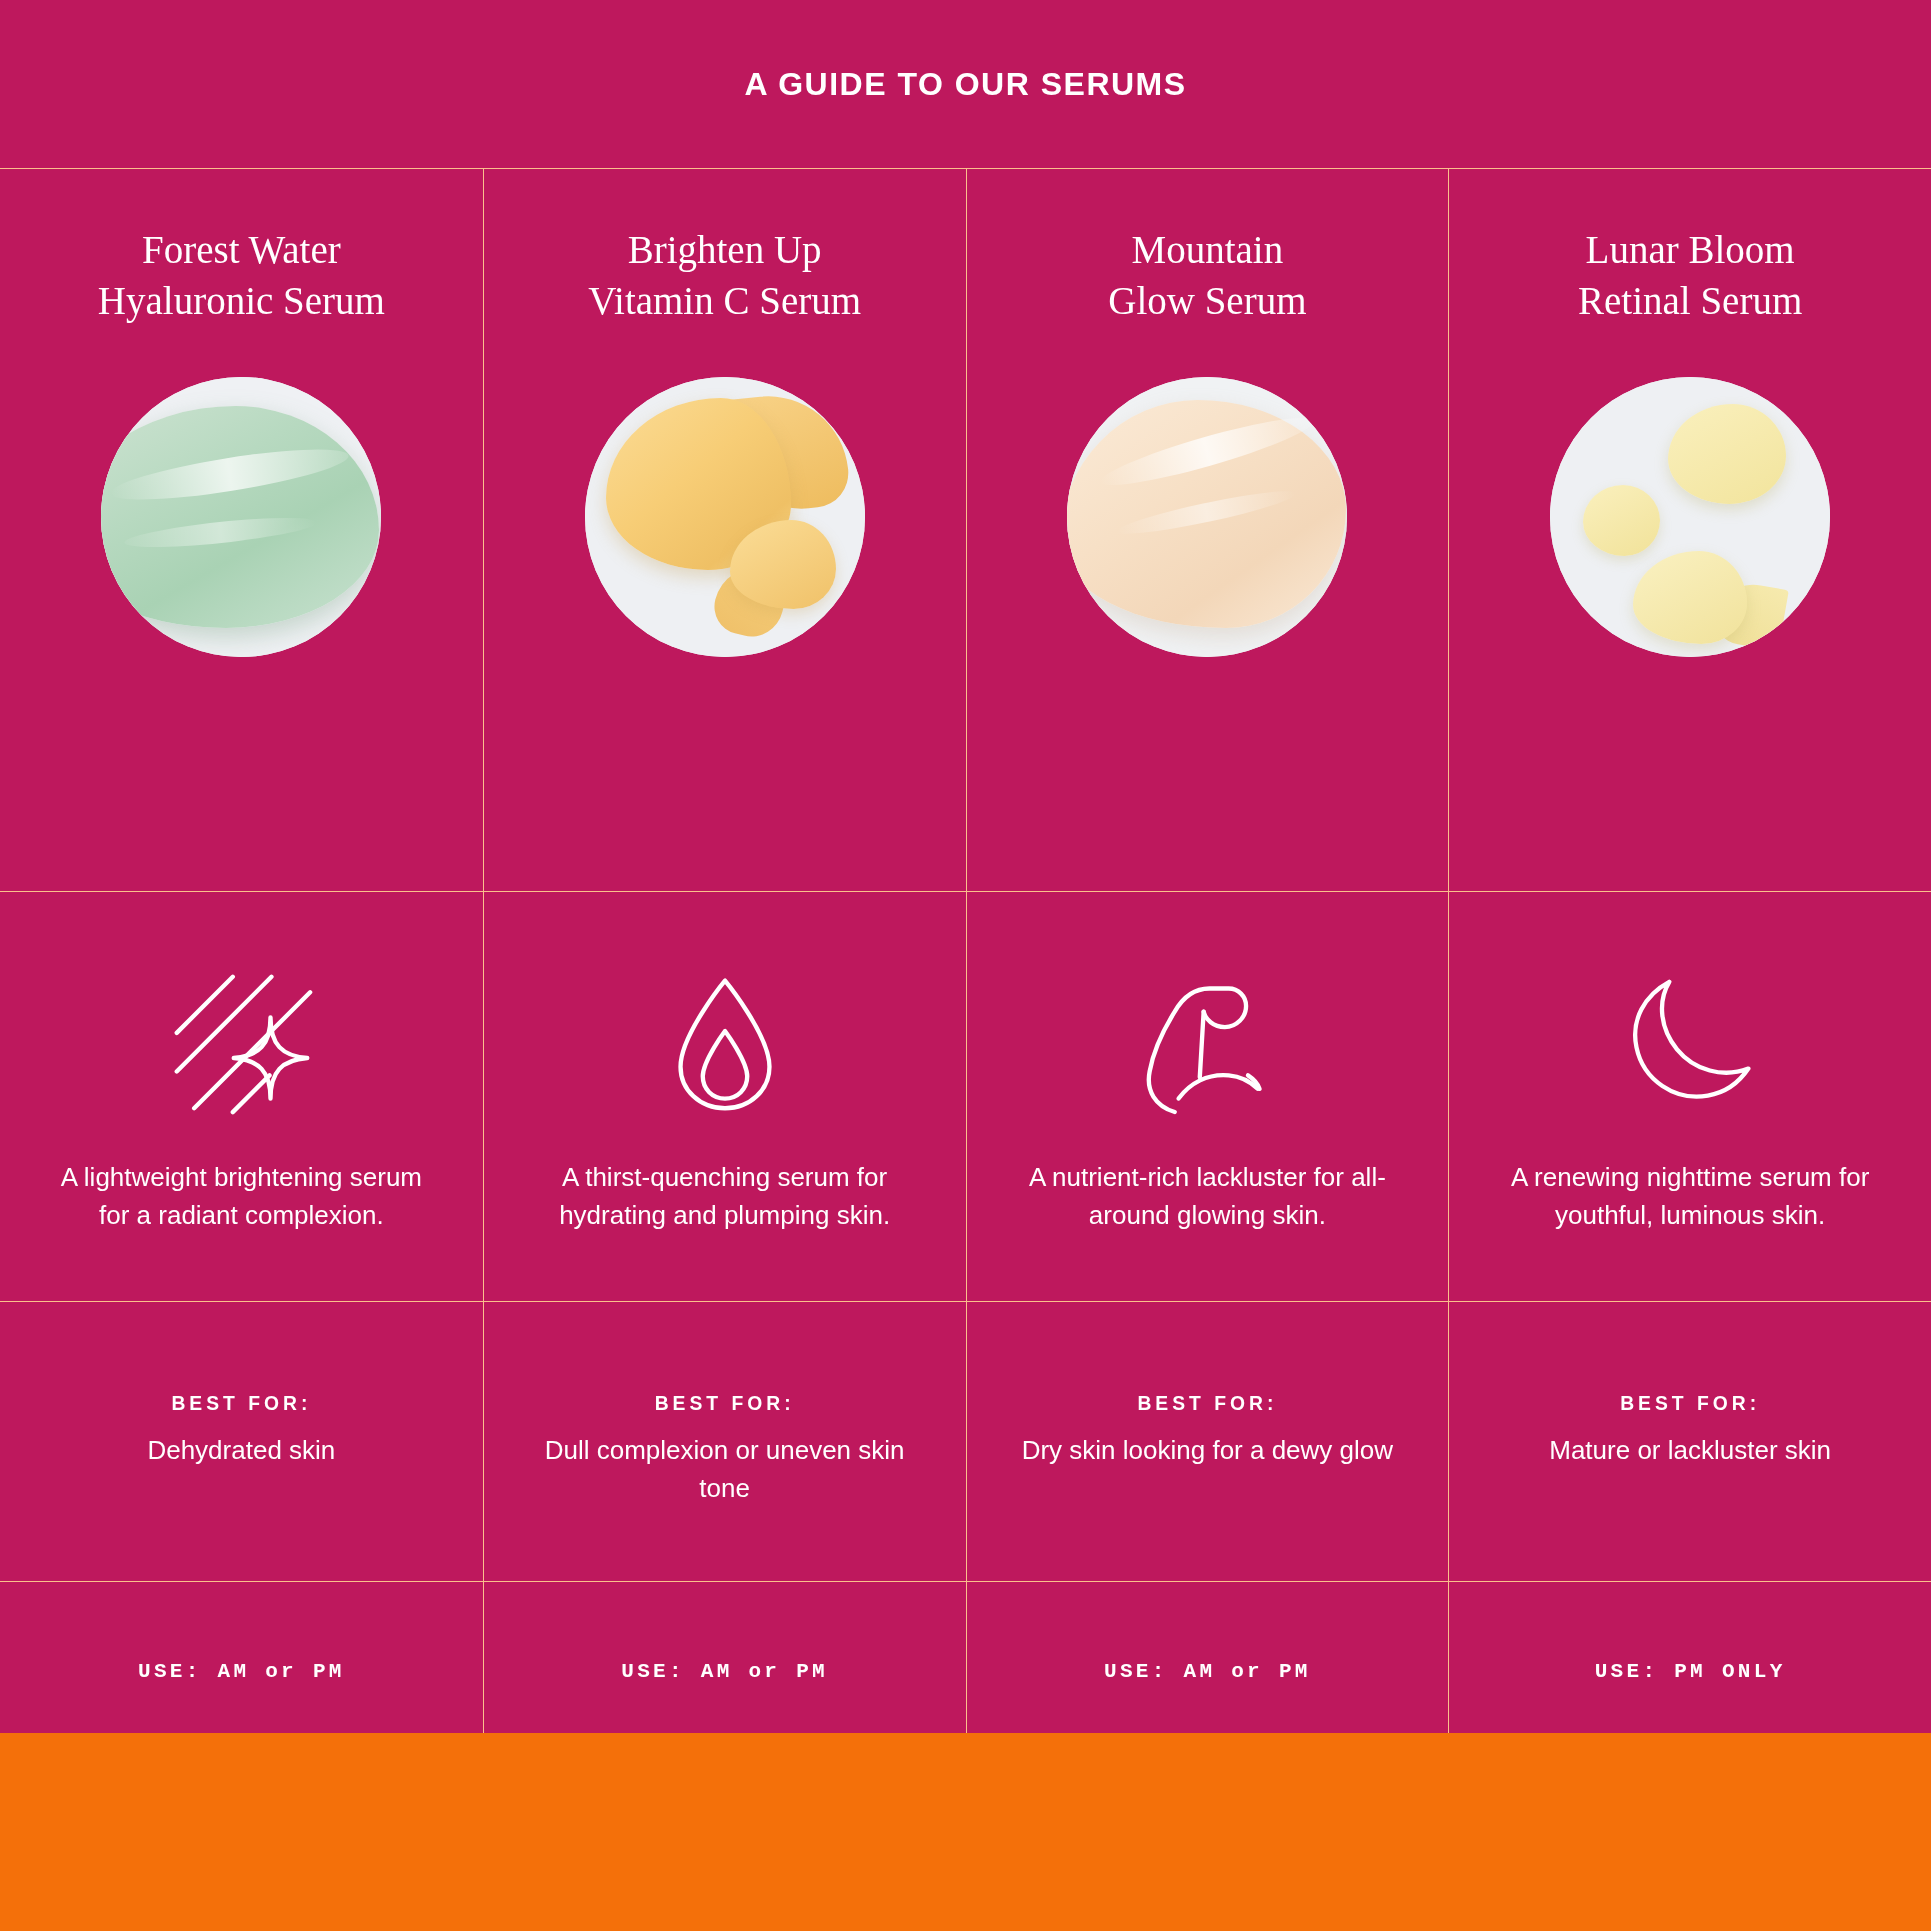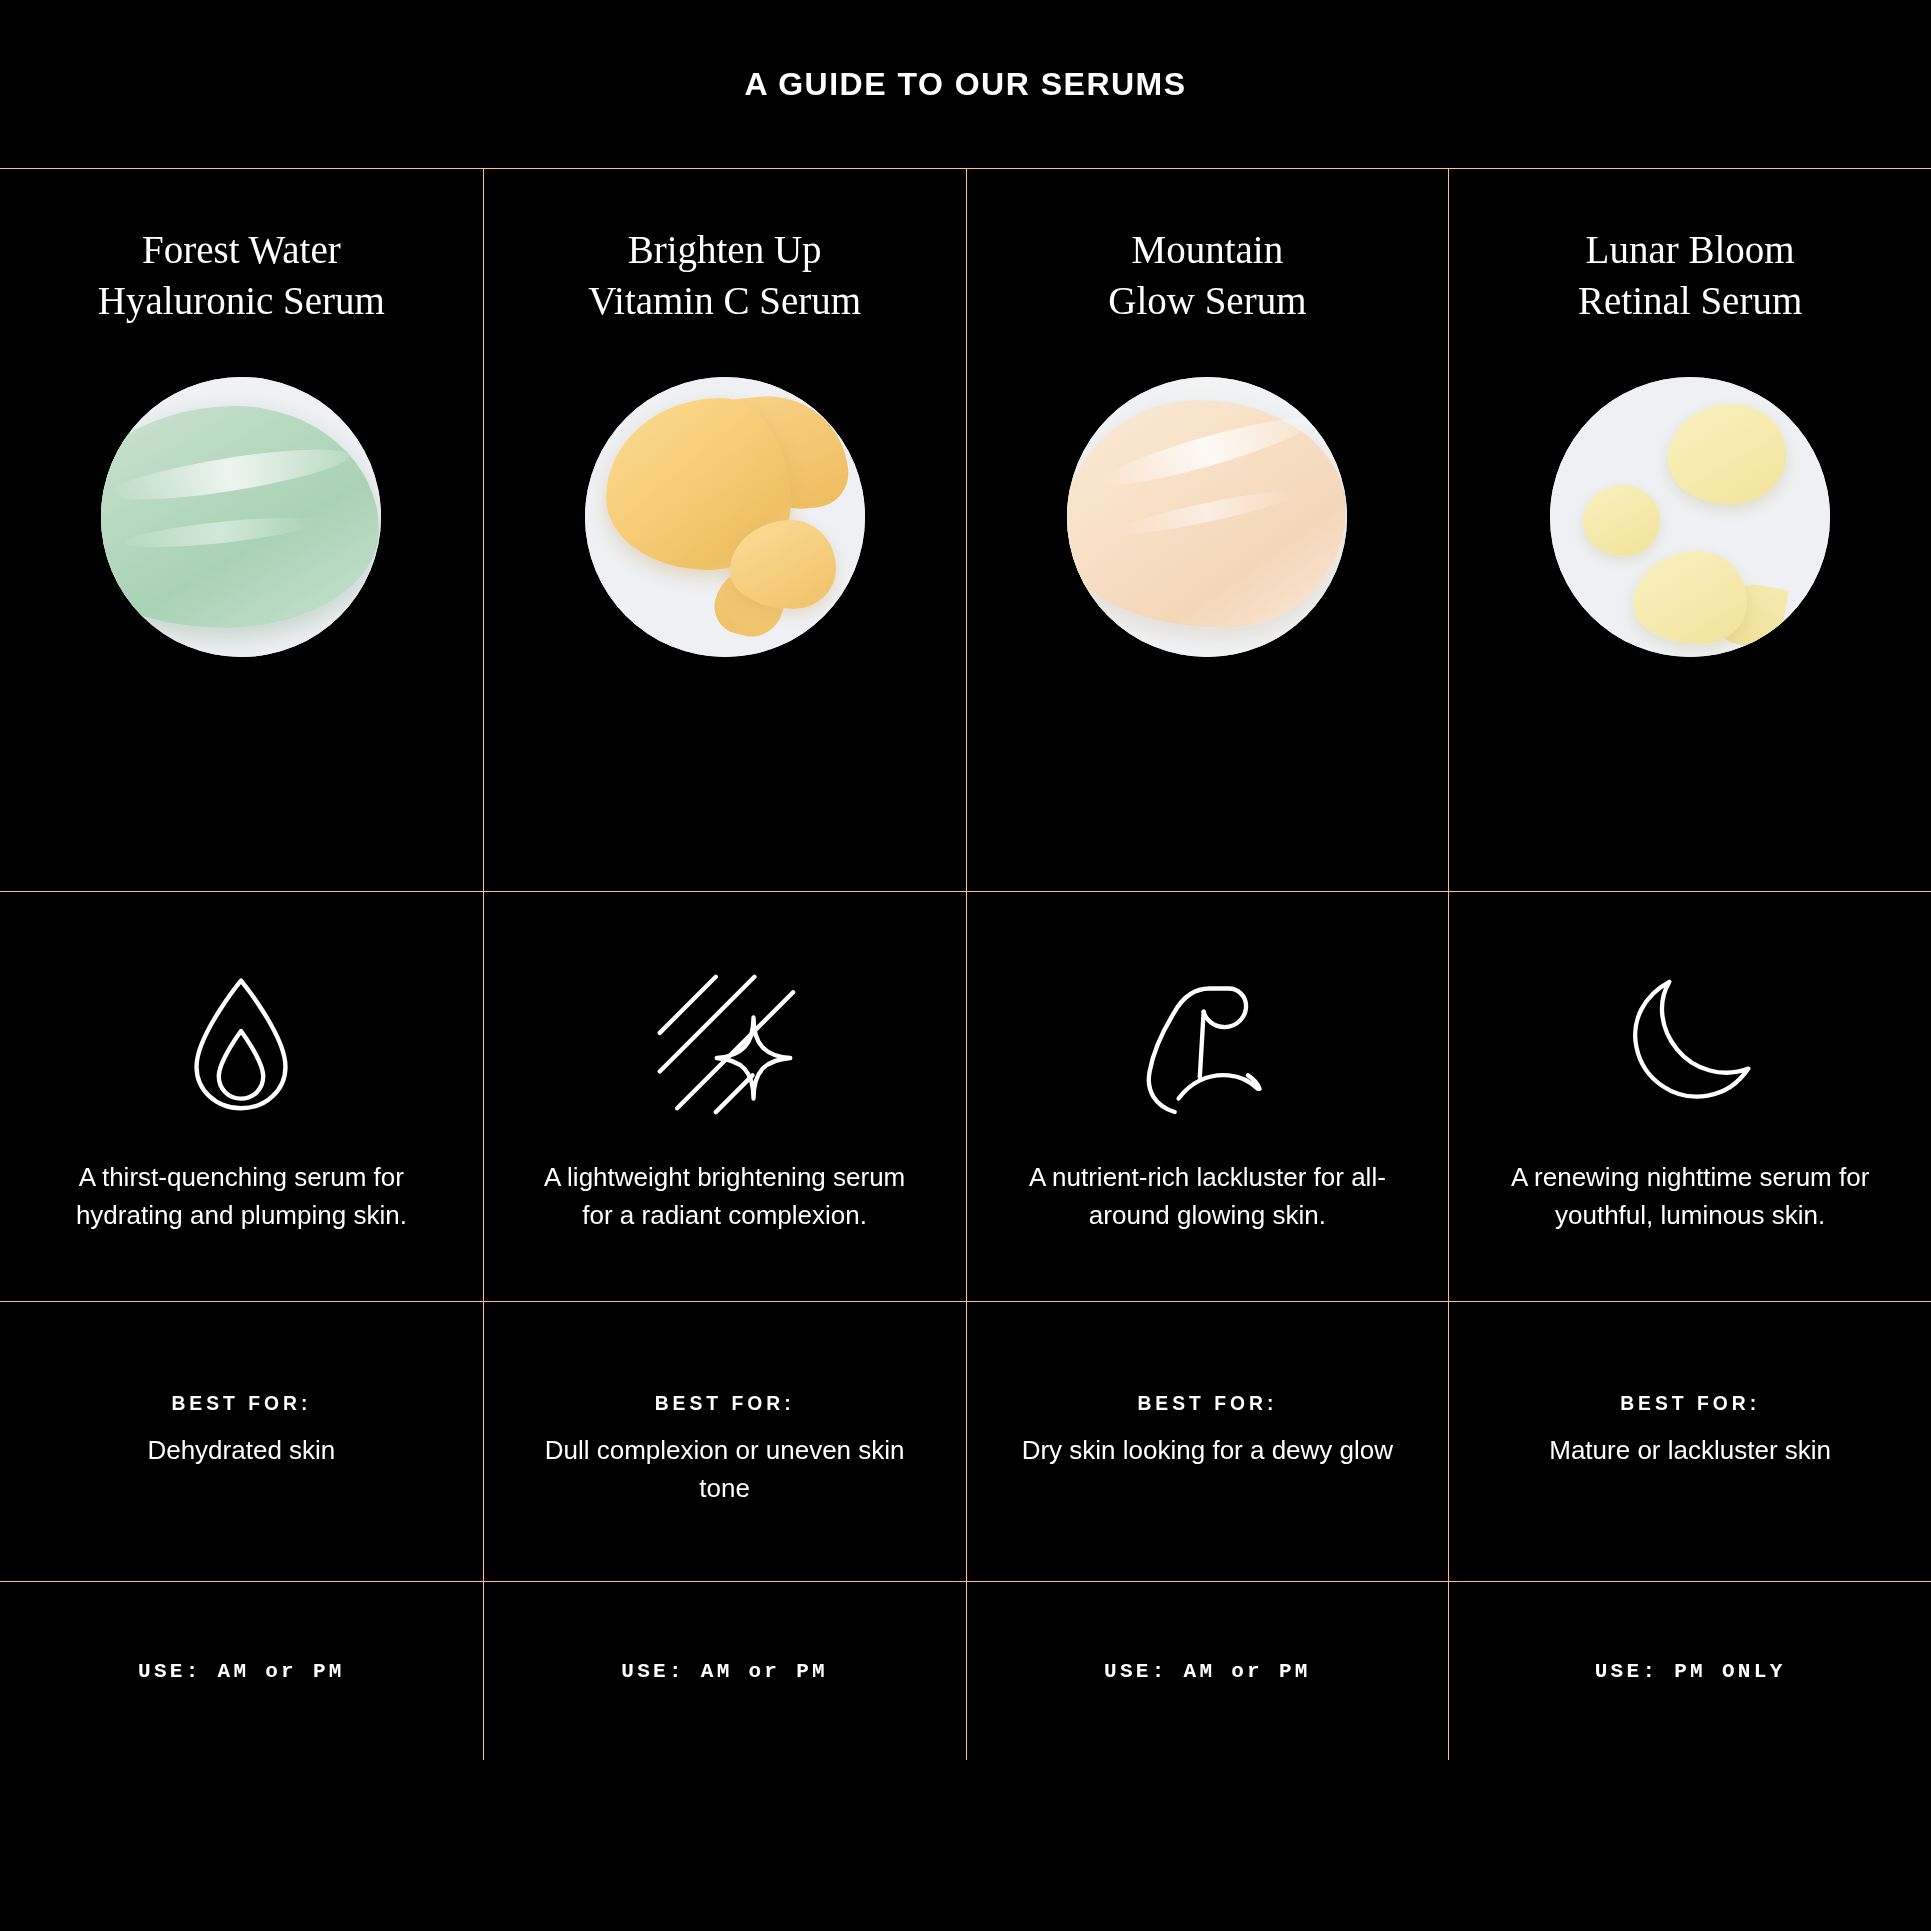--- a/index.html
+++ b/index.html
@@ -2,22 +2,22 @@
 <html><head>
 <meta charset="utf-8">
 <style>
   html, body {
     margin: 0;
     padding: 0;
     background: #F4700A;
   }
   .page {
     width: 1931px;
-    height: 1931px;
-    background: #000000;
+    height: 1733px;
+    background: #be185d;
     position: relative;
     overflow: hidden;
     font-family: "Liberation Sans", sans-serif;
     -webkit-font-smoothing: antialiased;
   }
 
   
   .header {
     height: 168px;
     display: flex;
@@ -339,43 +339,43 @@
           </div>
         </div>
       </div>
 
     </div>
 
     <div class="row row-desc">
 
       <div class="cell">
         <div class="icon-box">
-          <svg width="116" height="145" viewBox="0 0 120 150" fill="none" stroke="#FFFFFF" stroke-width="4.5" stroke-linecap="round" stroke-linejoin="round">
-            <path d="M60 10 C60 10 14 66 14 99 C14 123 34 142 60 142 C86 142 106 123 106 99 C106 66 60 10 60 10 Z"></path>
-            <path d="M60 62 C60 62 37 93 37 109 C37 122 47 132 60 132 C73 132 83 122 83 109 C83 93 60 62 60 62 Z"></path>
-          </svg>
-        </div>
-        <div class="desc">A thirst-quenching serum for hydrating and plumping skin.</div>
-      </div>
-
-      <div class="cell">
-        <div class="icon-box">
           <svg width="145" height="145" viewBox="0 0 150 150" fill="none" stroke="#FFFFFF" stroke-width="4.5" stroke-linecap="round" stroke-linejoin="round">
             <line x1="8" y1="64" x2="66" y2="6"></line>
             <line x1="8" y1="104" x2="106" y2="6"></line>
             <line x1="26" y1="142" x2="146" y2="22"></line>
             <line x1="66" y1="146" x2="104" y2="108"></line>
             <path d="M112 56 C112 84 124 96 150 98 C124 100 112 112 112 140 C112 112 100 100 74 98 C100 96 112 84 112 56 Z" transform="translate(-7,-8)"></path>
           </svg>
         </div>
         <div class="desc">A lightweight brightening serum for a radiant complexion.</div>
       </div>
 
       <div class="cell">
         <div class="icon-box">
+          <svg width="116" height="145" viewBox="0 0 120 150" fill="none" stroke="#FFFFFF" stroke-width="4.5" stroke-linecap="round" stroke-linejoin="round">
+            <path d="M60 10 C60 10 14 66 14 99 C14 123 34 142 60 142 C86 142 106 123 106 99 C106 66 60 10 60 10 Z"></path>
+            <path d="M60 62 C60 62 37 93 37 109 C37 122 47 132 60 132 C73 132 83 122 83 109 C83 93 60 62 60 62 Z"></path>
+          </svg>
+        </div>
+        <div class="desc">A thirst-quenching serum for hydrating and plumping skin.</div>
+      </div>
+
+      <div class="cell">
+        <div class="icon-box">
           <svg width="135" height="145" viewBox="0 0 140 150" fill="none" stroke="#FFFFFF" stroke-width="4.5" stroke-linecap="round" stroke-linejoin="round">
             <path d="M36 146 C16 140 6 124 10 104 C14 82 26 58 36 42 C44 28 56 18 72 18 L92 18 C102 18 110 26 110 36 C110 48 100 58 88 58 C76 58 68 50 66 42"></path>
             <path d="M66 42 L62 110"></path>
             <path d="M40 132 C52 116 70 106 92 108 C104 109 114 114 122 122"></path>
             <path d="M112 108 C118 112 122 116 124 122"></path>
           </svg>
         </div>
         <div class="desc">A nutrient-rich lackluster for all-around glowing skin.</div>
       </div>
 

